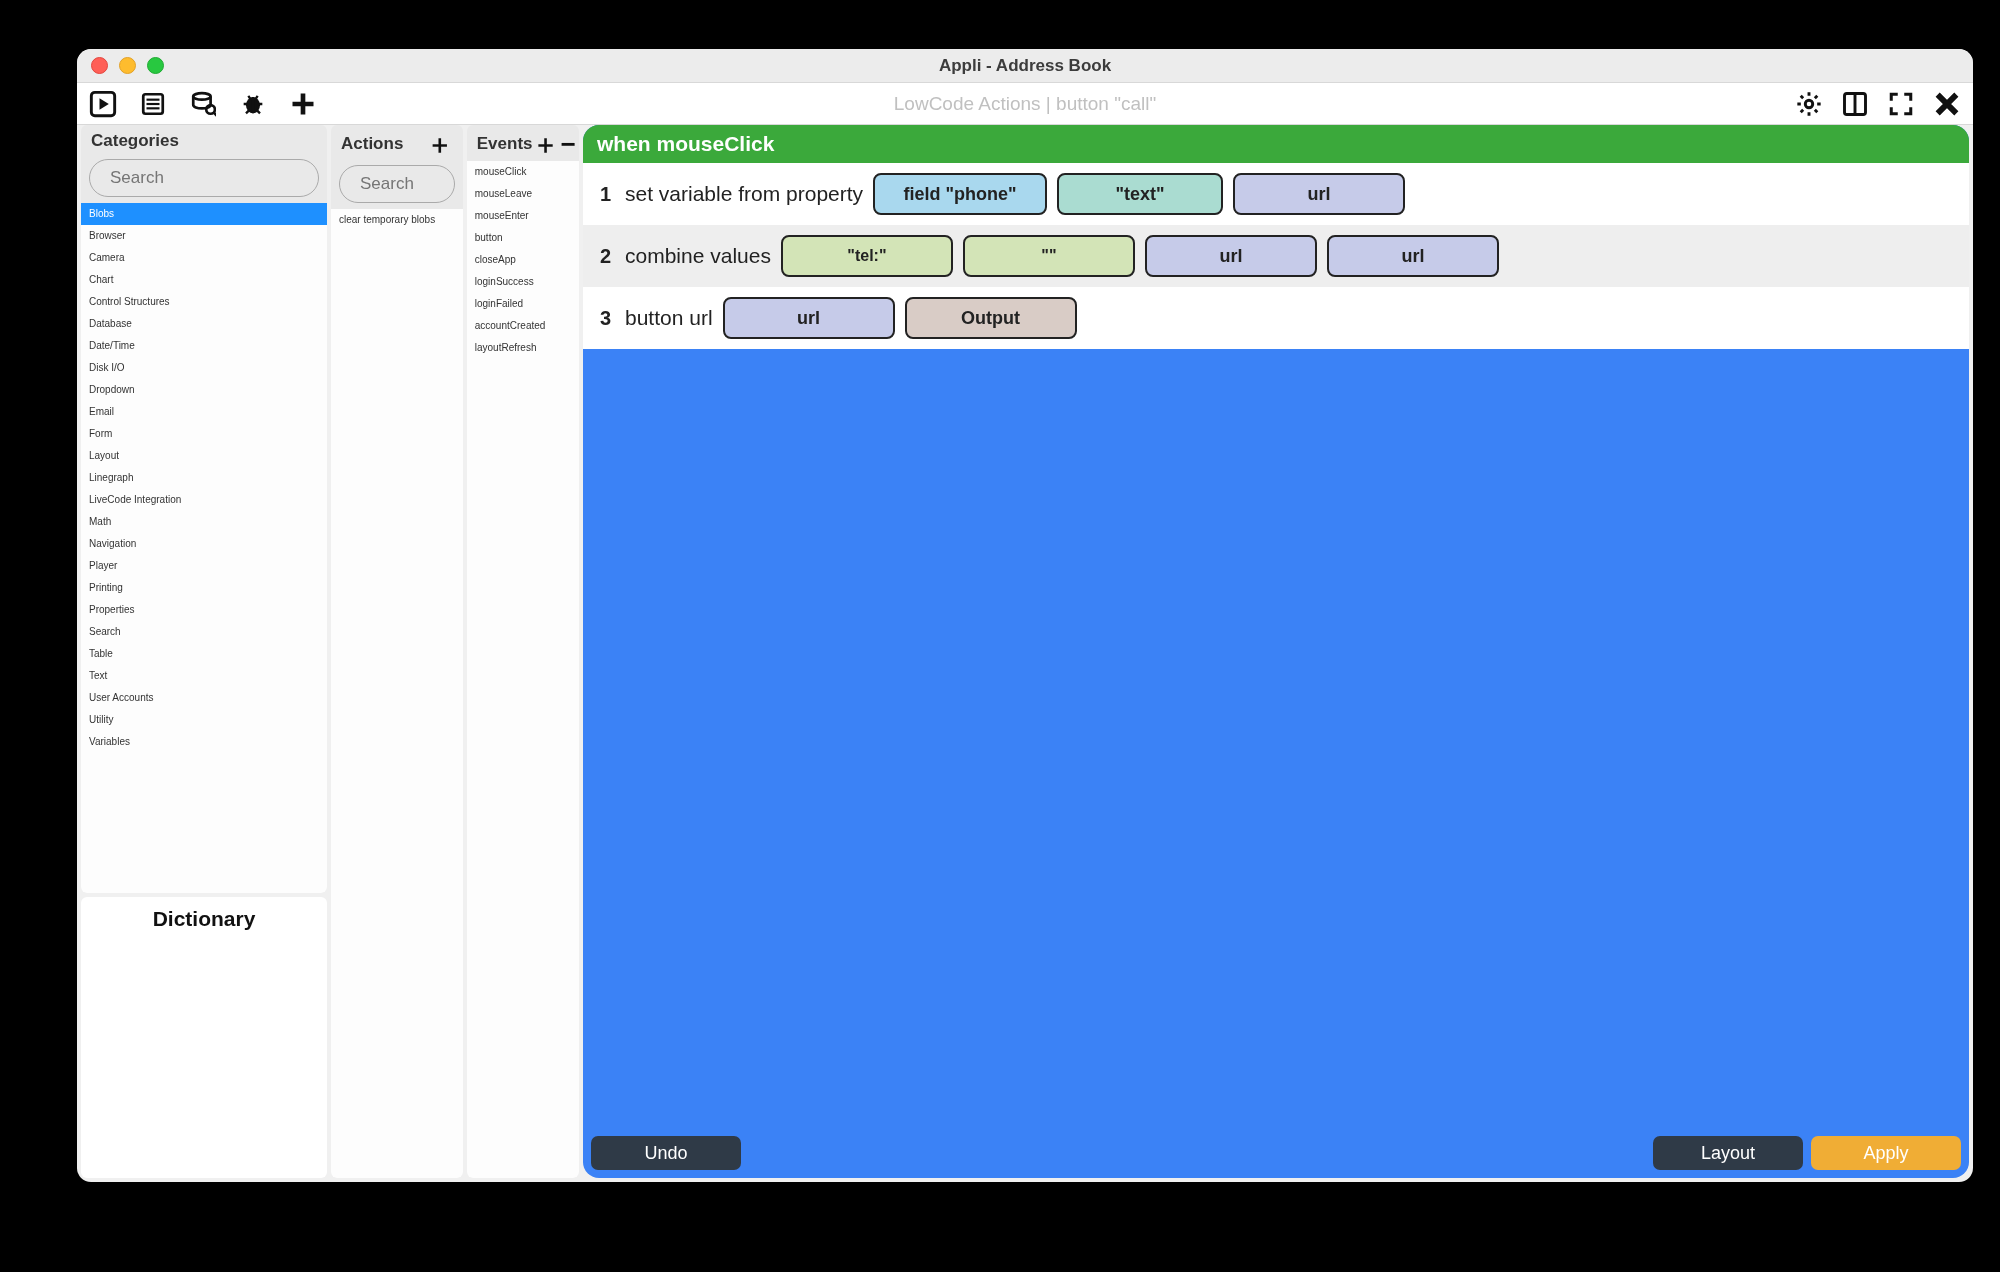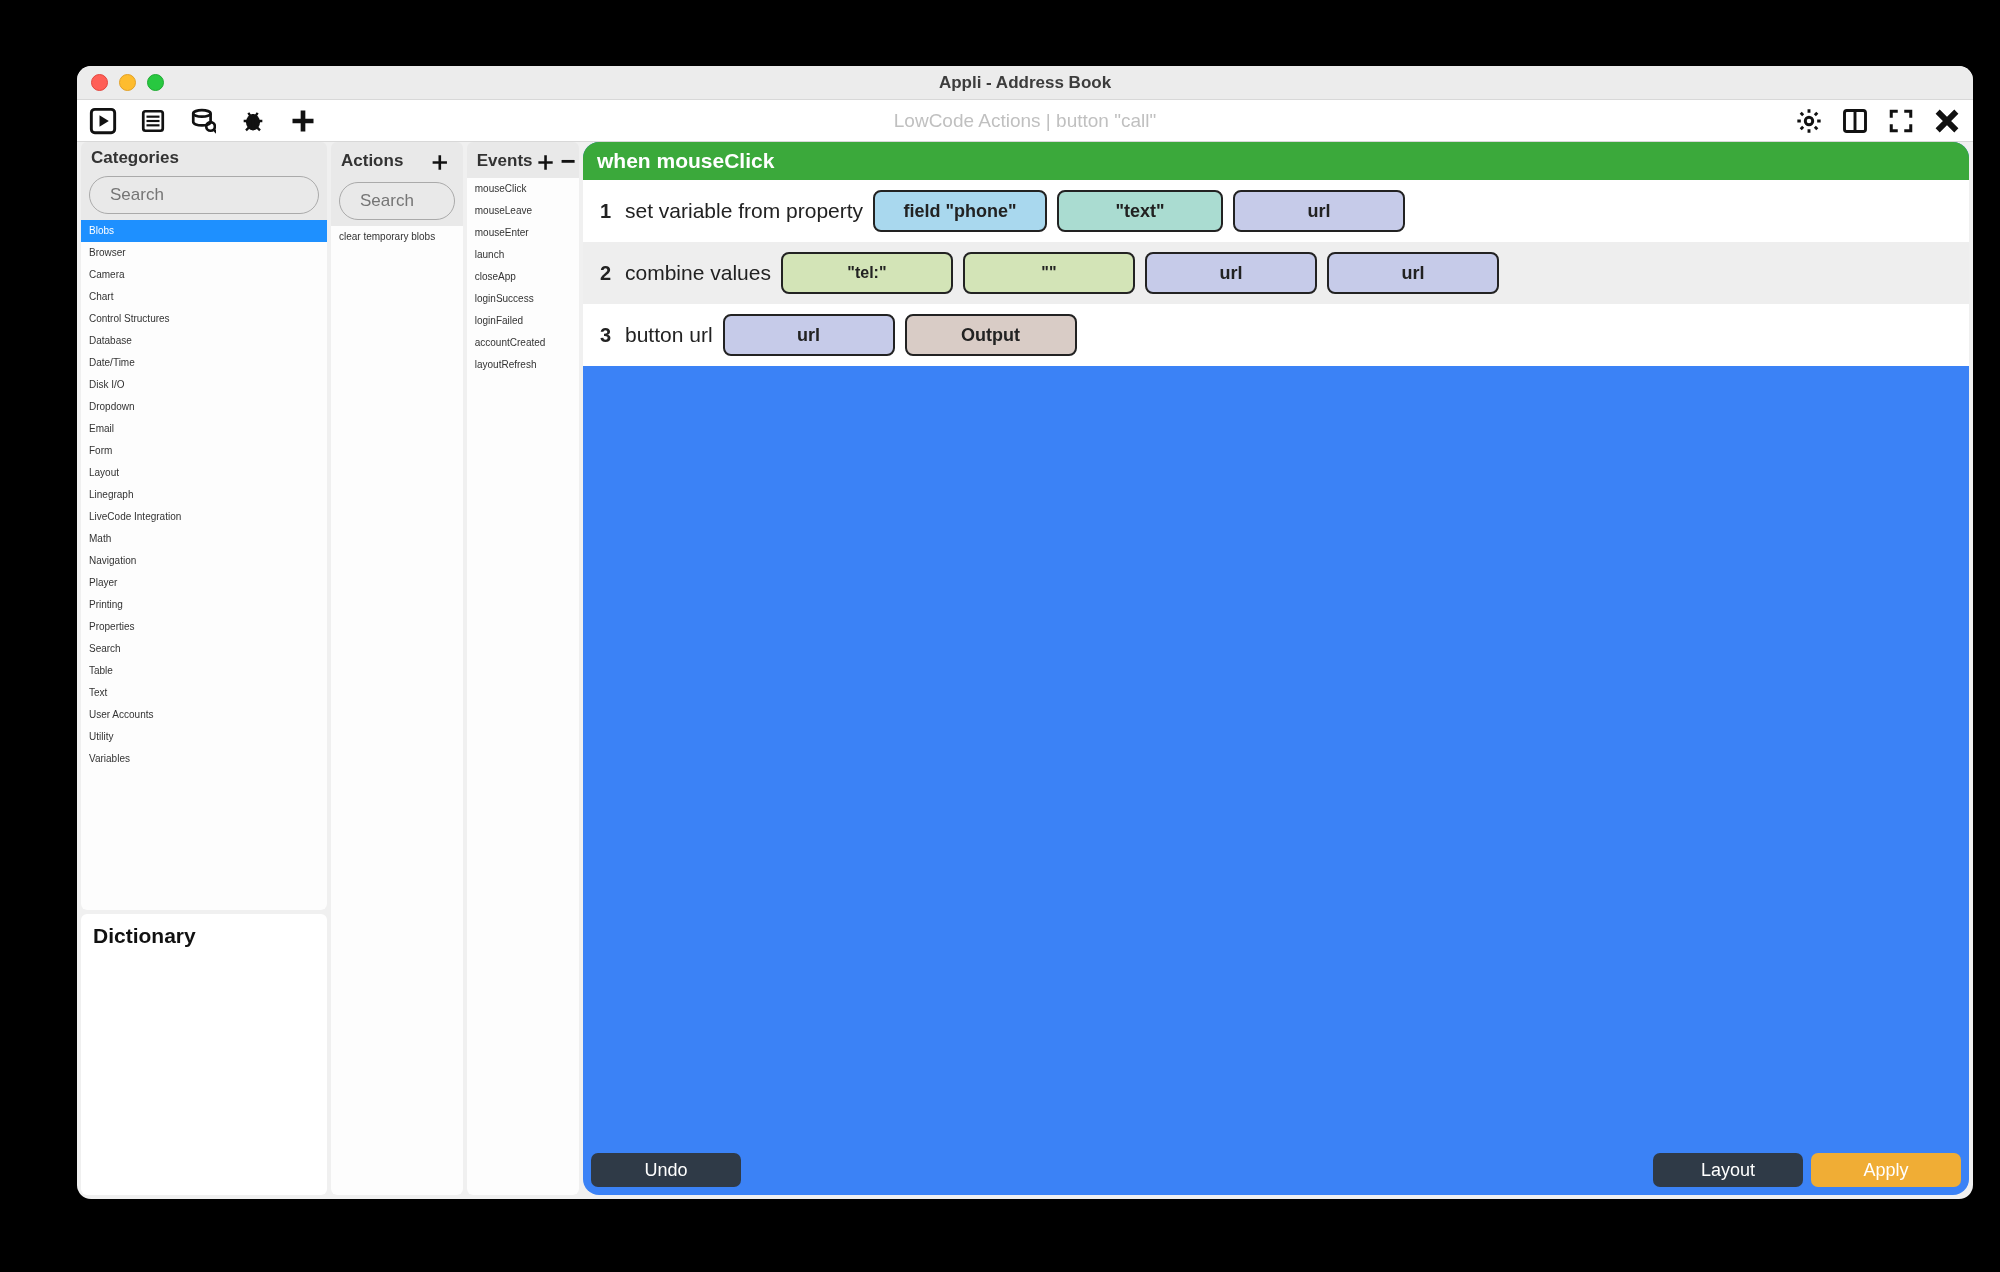--- a/index.html
+++ b/index.html
@@ -7,21 +7,20 @@
   .window {
     position: absolute;
     left: 77px; top: 49px;
     width: 1896px; height: 1133px;
     background: #f0f0f0;
     border-radius: 14px;
     box-shadow: 0 10px 40px rgba(0,0,0,0.5);
     overflow: hidden;
     display: flex;
     flex-direction: column;
-    margin-top: 17px;
   }
   .titlebar {
     height: 34px;
     background: #ececec;
     display: flex;
     align-items: center;
     position: relative;
     border-top-left-radius: 14px;
     border-top-right-radius: 14px;
     border-bottom: 1px solid #d8d8d8;
@@ -118,20 +117,21 @@
   }
   .list-item.selected { background: #1e90ff; color: #fff; }
   .midcol .panel.actions-panel { flex: 1 1 54%; }
   .midcol .panel.events-panel { flex: 1 1 46%; }
   .dict-panel {
     background: #fff;
     border-radius: 6px;
     flex: 1;
     padding: 10px 12px;
     margin-top: 0;
+    text-align: center;
   }
   .dict-panel h3 { font-size: 21px; font-weight: 700; color: #111; }
   .flex1 { flex: 1; }
   .plusminus { display: flex; gap: 2px; align-items: center; }
   .hdr-btn { font-size: 26px; font-weight: 800; cursor: pointer; line-height: 1; color: #111; }
 
   .event-header {
     background: #3ba93b;
     color: #fff;
     font-size: 21px;
@@ -329,21 +329,21 @@
           <span>Events</span>
           <span class="plusminus">
             <span class="hdr-btn">＋</span>
             <span class="hdr-btn">−</span>
           </span>
         </div>
         <div class="list" id="events-list">
             <div class="list-item">mouseClick</div>
             <div class="list-item">mouseLeave</div>
             <div class="list-item">mouseEnter</div>
-            <div class="list-item">launch</div>
+            <div class="list-item">button</div>
             <div class="list-item">closeApp</div>
             <div class="list-item">loginSuccess</div>
             <div class="list-item">loginFailed</div>
             <div class="list-item">accountCreated</div>
             <div class="list-item">layoutRefresh</div>
           </div>
       </div>
     </div>
 
     <div class="rightcol">

